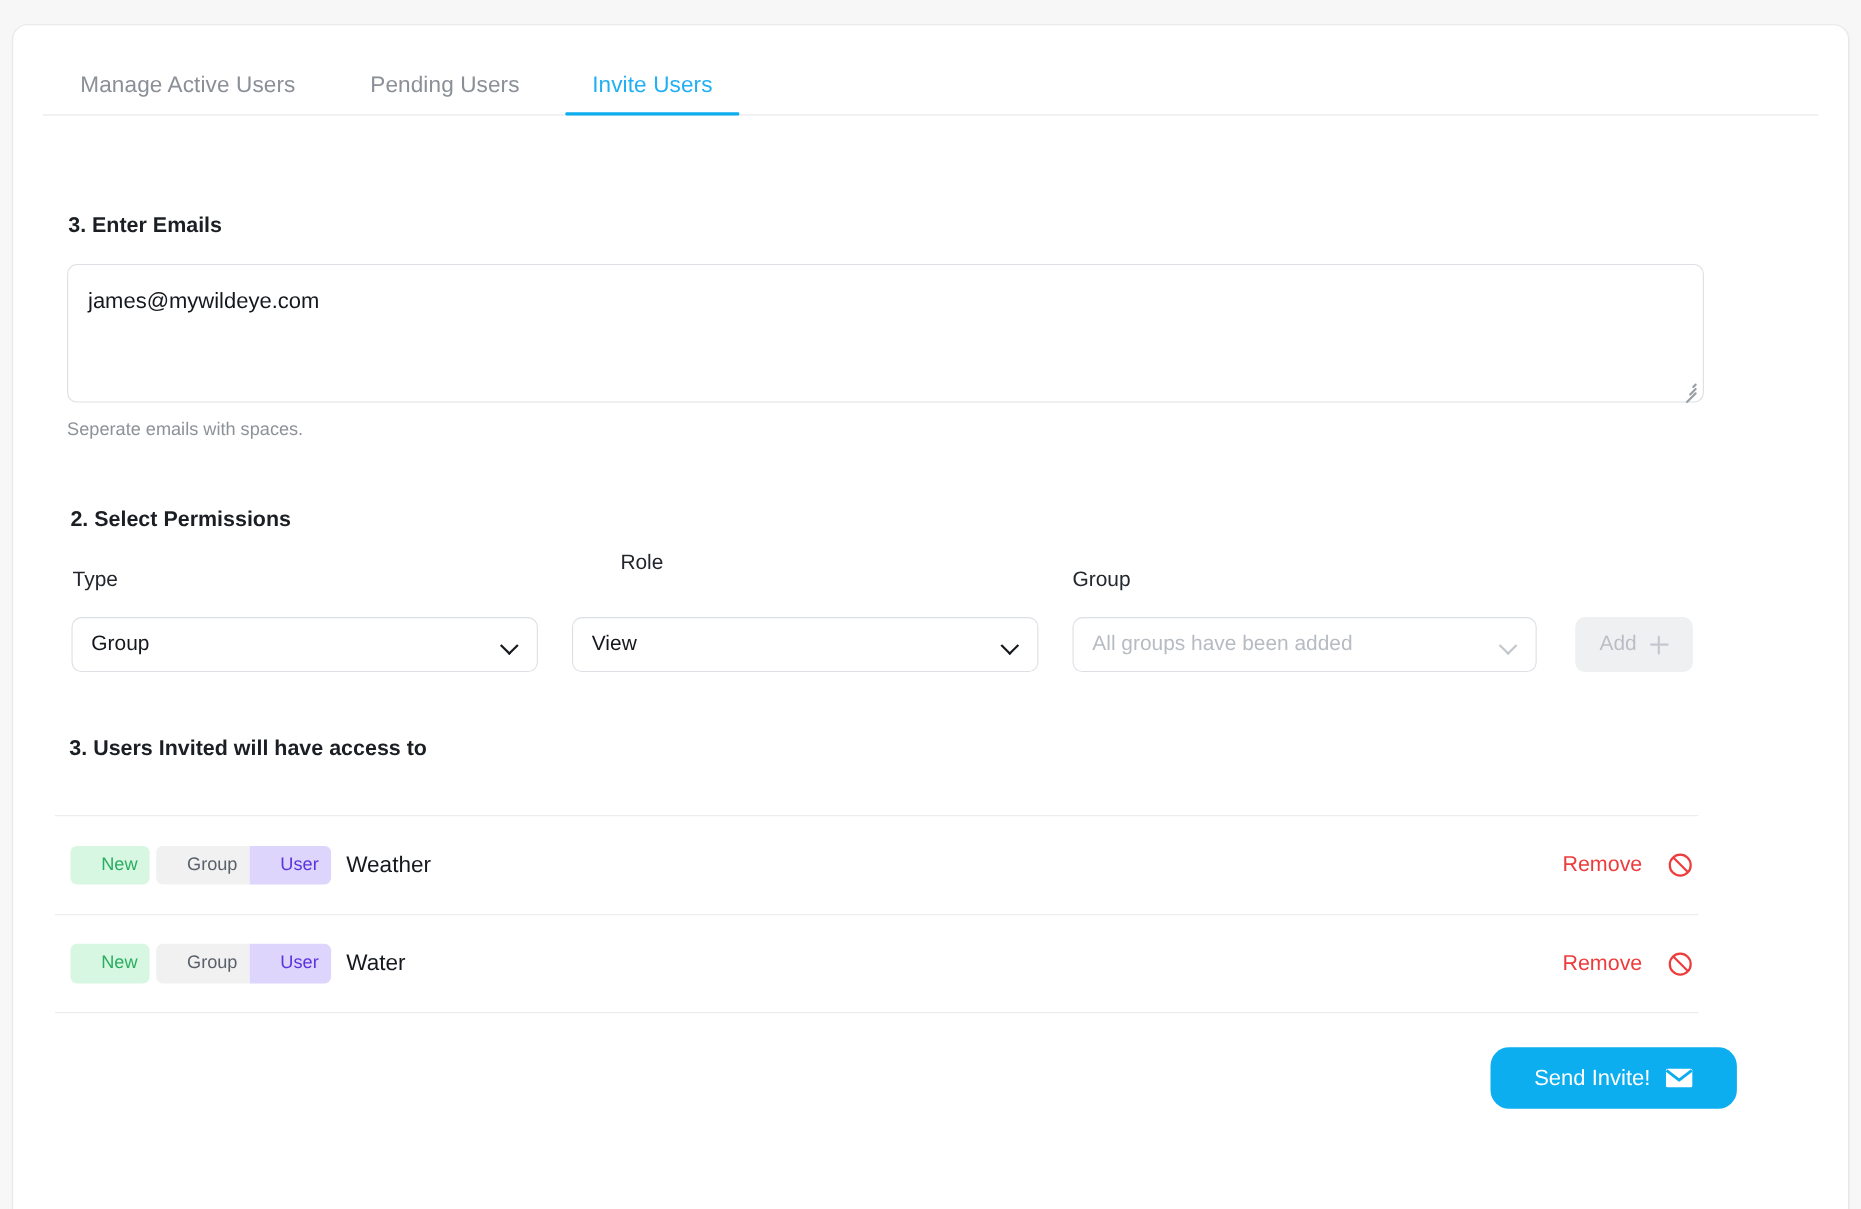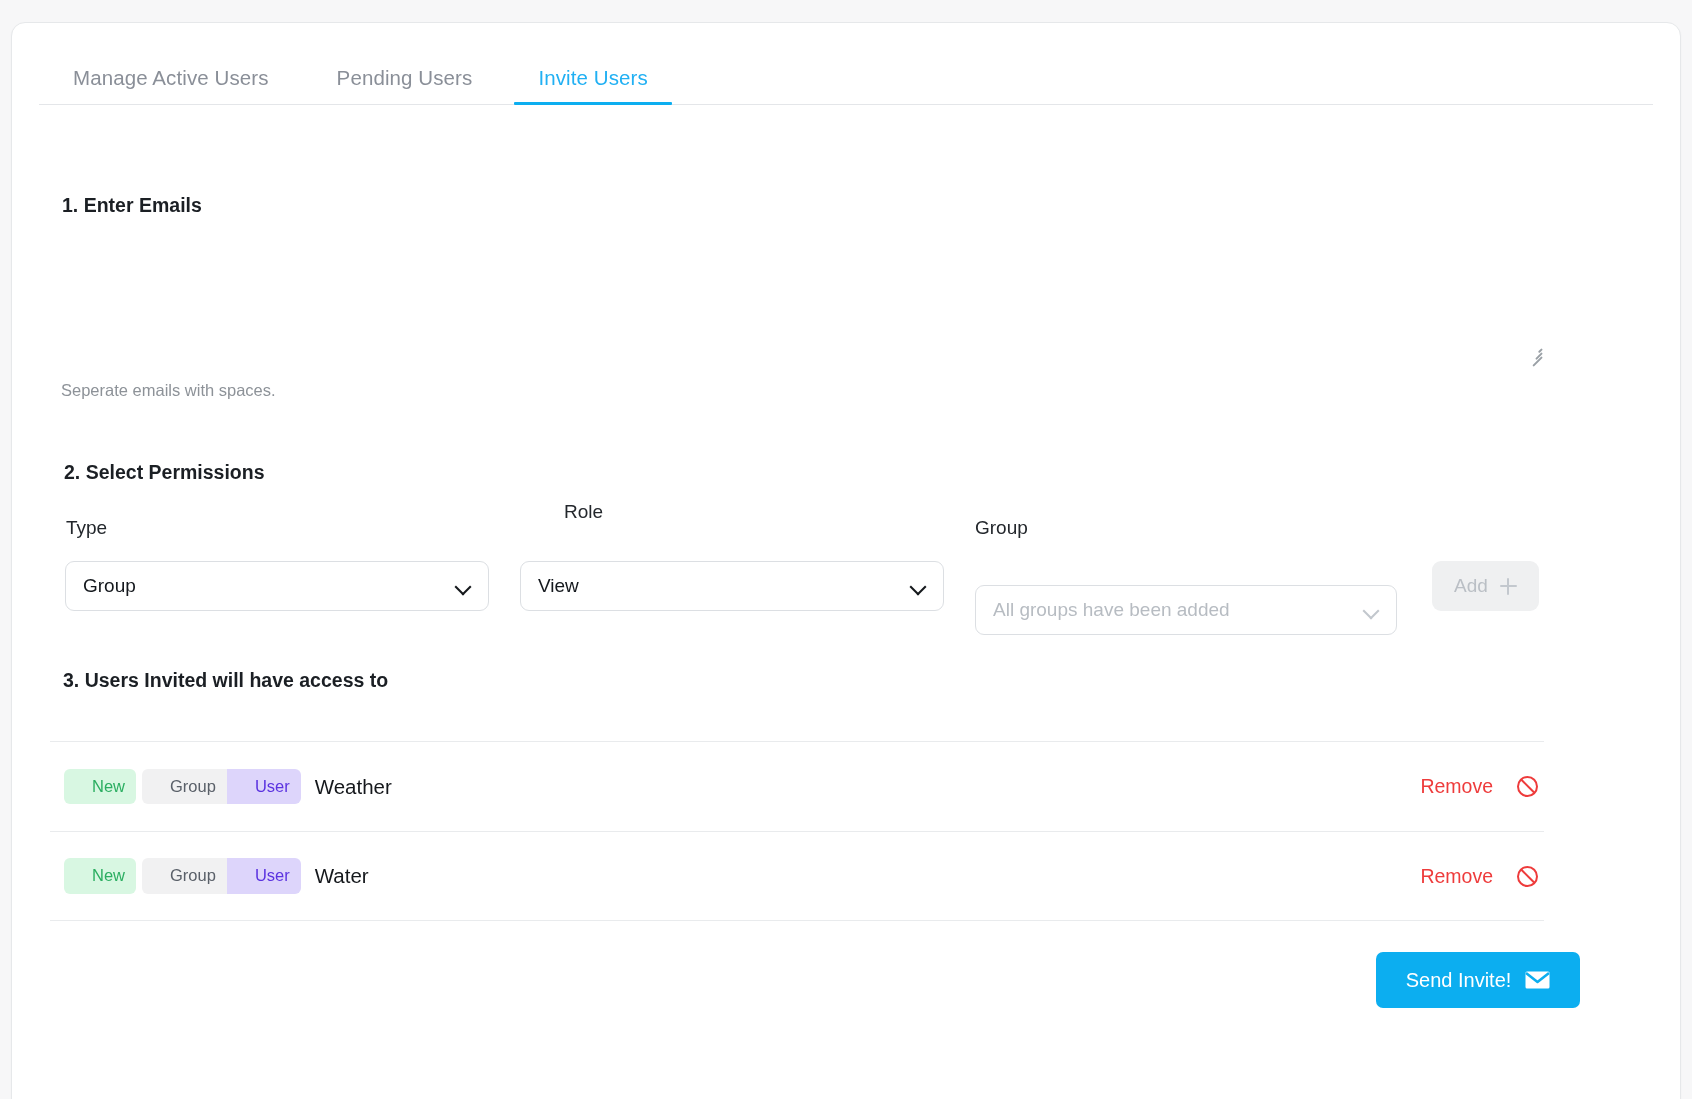--- a/index.html
+++ b/index.html
@@ -146,21 +146,21 @@
     align-items: center;
     justify-content: space-between;
     padding: 0 16px 0 17px;
     font-size: 19px;
     color: #14181d;
     cursor: pointer;
     user-select: none;
   }
   .sel-type  { left: 53px;  top: 538px; width: 424px; }
   .sel-role  { left: 508px; top: 538px; width: 424px; gap: 24px; }
-  .sel-group { left: 963px; top: 538px; width: 422px; color: #b7bcc2; cursor: default; margin-top: 24px; }
+  .sel-group { left: 963px; top: 538px; width: 422px; color: #b7bcc2; cursor: default; }
 
   .chev {
     width: 17px; height: 17px;
     position: relative;
     flex: none;
   }
   .chev::before {
     content: "";
     position: absolute;
     left: 2px; top: 3px;
@@ -284,34 +284,33 @@
     height: 18.4px;
     background: #ee3b3b;
     transform: translateX(-50%) rotate(-45deg);
   }
 
   
   .send-btn {
     position: absolute;
     left: 1343px;
     top: 929px;
-    width: 204px;
+    width: 224px;
     height: 56px;
     background: #0caef0;
     border: none;
-    border-radius: 7px;
+    border-radius: 17px;
     color: #ffffff;
     font-family: "Liberation Sans", sans-serif;
     font-size: 20px;
     display: flex;
     align-items: center;
     justify-content: center;
     gap: 14px;
     cursor: pointer;
-    margin-left: 21px;
   }
   .envelope {
     width: 25px; height: 18px;
     flex: none;
   }
 </style>
 </head>
 <body>
 
 <div class="viewport">
@@ -322,22 +321,23 @@
         <span>Manage Active Users</span>
       </div>
       <div class="tab t2">
         <span>Pending Users</span>
       </div>
       <div class="tab t3 active">
         <span>Invite Users</span>
       </div>
     </div>
 
-    <div class="section-title s1-title">1. Enter Emails</div>
-
+    <div class="section-title s1-title">3. Enter Emails</div>
+
+    <textarea class="email-box" placeholder="" style="">james@mywildeye.com</textarea>
 
     <div class="resize-grip">
       <span></span>
         <span></span>
         <span></span>
     </div>
 
     <div class="hint">Seperate emails with spaces.</div>
 
     <div class="section-title s2-title">2. Select Permissions</div>

